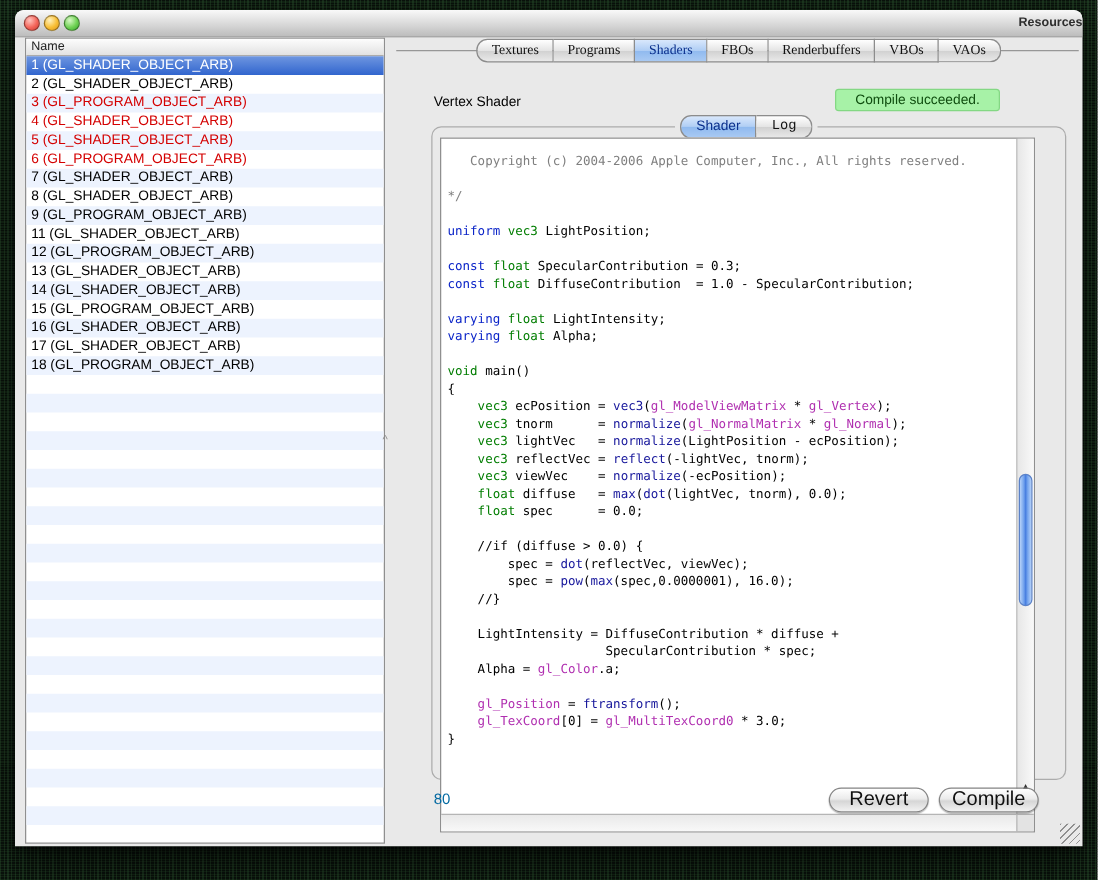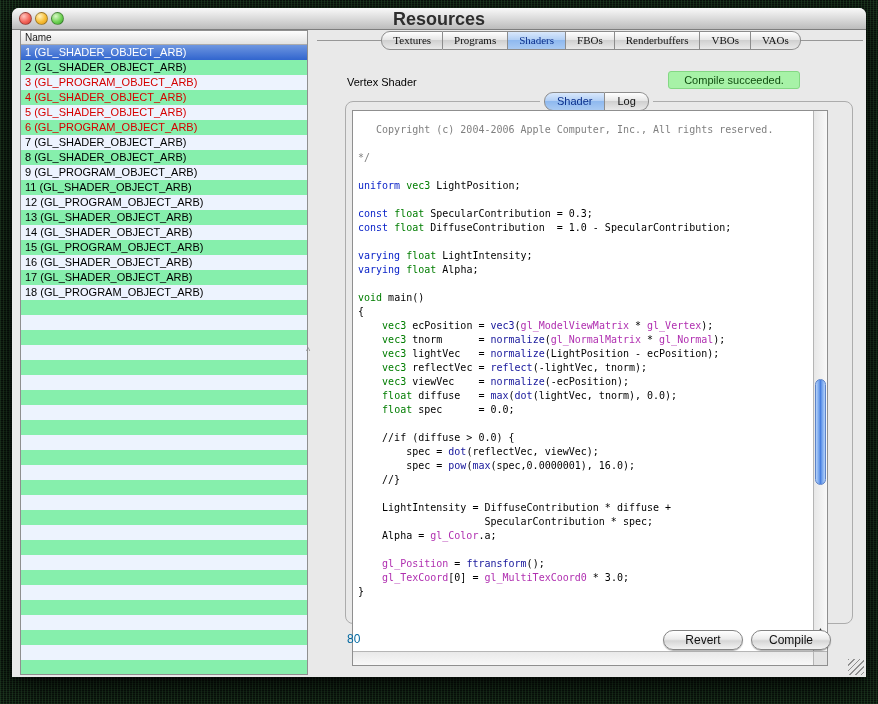--- a/index.html
+++ b/index.html
@@ -20,31 +20,31 @@
     background:#E9E9E9;
     border-radius:7px 7px 0 0;
     box-shadow:0 14px 34px rgba(0,0,0,.65), 0 2px 8px rgba(0,0,0,.5);
   }
   .titlebar {
     position:absolute; left:0; top:0; right:0; height:22px;
     border-radius:7px 7px 0 0;
     background:linear-gradient(#F9F9F9,#D2D2D2 65%,#BCBCBC);
     border-bottom:1px solid #7E7E7E;
   }
-  .title { text-align:center; line-height:22px; font-size:18px; font-weight:bold; color:#2E2E2E; }
+  .title { text-align:right; line-height:22px; font-size:10px; font-weight:bold; color:#2E2E2E; }
   .lights { position:absolute; left:7px; top:4px; display:flex; gap:3px; }
   .light { width:13px; height:13px; border-radius:50%; border:1px solid rgba(0,0,0,.35); }
   .light.red    { background:radial-gradient(circle at 35% 30%, #FFC4BE, #F4655A 55%, #C93B31); }
   .light.yellow { background:radial-gradient(circle at 35% 30%, #FFF2BE, #F8BE34 55%, #D9951C); }
   .light.green  { background:radial-gradient(circle at 35% 30%, #D9F8C6, #6FD254 55%, #37A32A); }
 
   
   .list-panel {
     position:absolute; left:8px; top:22px; width:288px; height:645px;
-    background:#86efac; border:1px solid #8F8F8F; overflow:hidden;
+    background:#ffffff; border:1px solid #8F8F8F; overflow:hidden;
   }
   .list-header {
     height:14px; line-height:14px; font-size:10px; padding-left:4px; color:#222;
     background:linear-gradient(#FDFDFD,#E2E2E2); border-bottom:1px solid #ABABAB;
   }
   .row { height:15px; line-height:15px; font-size:11px; padding-left:4px; color:#000; white-space:nowrap; }
   .row:nth-child(odd) { background:var(--stripe,#EDF3FE); }
   .row.error { color:var(--error,#D40000); }
   .row.selected { background:linear-gradient(#6E96E0,#3165CE); color:#FFF; }
   .scroll-nub { position:absolute; left:294px; top:338px; font-size:9px; color:#8A8A8A; line-height:10px; }
@@ -69,21 +69,21 @@
   }
 
   .groupbox { position:absolute; left:333px; top:93px; width:508px; height:523px; border:1px solid #ACACAC; border-radius:8px; }
   .seg-control { position:absolute; left:528px; top:84px; height:19px; display:flex; background:#E9E9E9; padding:0 4px; }
   .seg {
     font-size:11px; line-height:17px; padding:0 12px; color:#111;
     background:linear-gradient(#FFFFFF,#E4E4E4 50%,#D0D0D0 50%,#E9E9E9);
     border:1px solid #8C8C8C; border-left:none;
   }
   .seg:first-child { border-left:1px solid #8C8C8C; border-radius:9px 0 0 9px; }
-  .seg:last-child { border-radius:0 9px 9px 0; }
+  .seg:last-child { border-radius:0 9px 9px 0;font-family:Liberation Mono, monospace; }
   .seg.sel { background:linear-gradient(#D9E8FC,#AFCDF4 50%,#8FB9EF 50%,#A9CAF3); color:#0A2F8C; }
 
   
   .editor { position:absolute; left:340px; top:102px; width:476px; height:556px; background:#ffffff; border:1px solid #8F8F8F; }
   .code {
     position:absolute; left:0; top:0; right:14px; bottom:14px; overflow:hidden;
     font-family:"DejaVu Sans Mono", monospace; font-size:10px; line-height:14px;
     padding:2px 0 0 5px; white-space:pre; color:#000;
   }
   .cl { min-height:14px; }
@@ -102,21 +102,21 @@
   .sarrow { position:absolute; left:0; right:0; height:14px; text-align:center; font-size:7px; line-height:14px; color:#333; }
   .sarrow.up { bottom:14px; }
   .sarrow.down { bottom:0; }
   .hscroll { position:absolute; left:0; right:14px; bottom:0; height:14px; background:linear-gradient(#E9E9E9,#F8F8F8); border-top:1px solid #B5B5B5; }
   .scroll-corner { position:absolute; right:0; bottom:0; width:14px; height:14px; background:#E3E3E3; border-left:1px solid #B5B5B5; border-top:1px solid #B5B5B5; }
 
   .shader-id { position:absolute; left:335px; top:624px; font-size:12px; color:#0369a1; }
   .aqua-btn {
     position:absolute; width:80px; height:20px; border-radius:10px; border:1px solid #848484;
     background:linear-gradient(#FFFFFF,#EBEBEB 45%,#D6D6D6 55%,#F2F2F2);
-    font-size:12px; color:#111; font-family:inherit; box-shadow:0 1px 1px rgba(0,0,0,.3);
+    font-size:16px; color:#111; font-family:inherit; box-shadow:0 1px 1px rgba(0,0,0,.3);
     text-align:center; line-height:18px; padding:0;
   }
   .aqua-btn.revert { left:651px; top:622px; }
   .aqua-btn.compile { left:739px; top:622px; }
   .resize-grip {
     position:absolute; right:2px; bottom:2px; width:16px; height:16px;
     background:repeating-linear-gradient(135deg, #8F8F8F 0 1px, transparent 1px 4px);
   }
 </style>
 </head>

